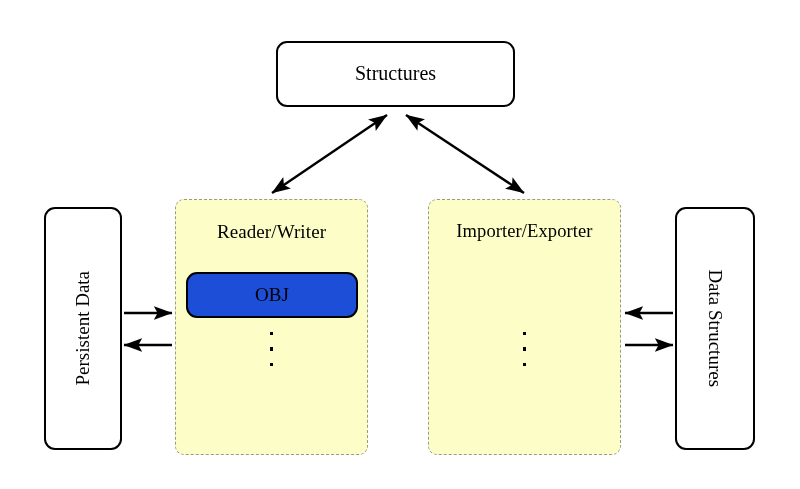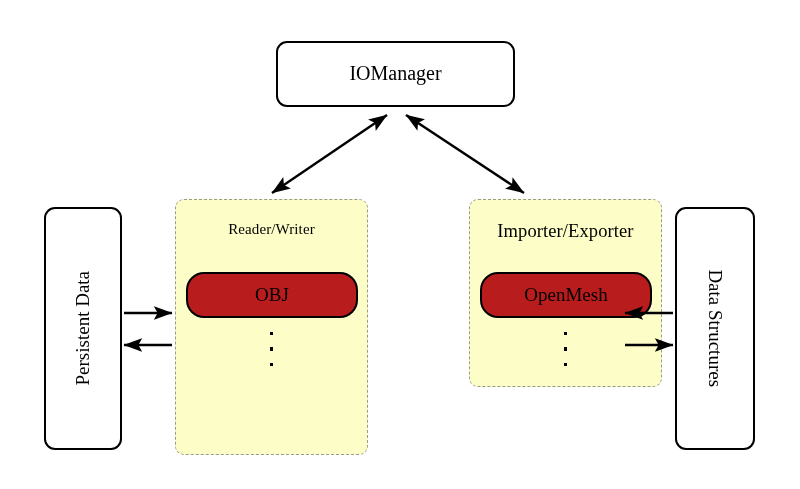--- a/index.html
+++ b/index.html
@@ -39,50 +39,50 @@
     position: absolute;
     box-sizing: border-box;
     background: #fdfdc8;
     border: 1.6px dashed #9a9a8a;
     border-radius: 9px;
   }
 
   .inner-box {
     position: absolute;
     box-sizing: border-box;
-    background: #b91c1c;
+    background: #1d4ed8;
     border: 2.6px solid #000000;
-    border-radius: 18px;
+    border-radius: 11px;
     display: flex;
     align-items: center;
     justify-content: center;
     text-align: center;
     line-height: 1.2;
   }
 
   .group-title {
     position: absolute;
     width: 100%;
     text-align: center;
-    font-size: 15px;
+    font-size: 19px;
     letter-spacing: 0.1px;
     white-space: nowrap;
   }
 
   
   #iomanager-box {
     left: 276px;
     top: 41px;
     width: 239px;
     height: 66px;
     font-size: 20px;
   }
 
   #reader-writer-group  { left: 175px; top: 199px; width: 193px; height: 256px; }
-  #importer-exporter-group { left: 428px; top: 199px; width: 193px; height: 188px; margin-left: 41px; }
+  #importer-exporter-group { left: 428px; top: 199px; width: 193px; height: 256px; }
 
   #reader-writer-title    { top: 21px; }
   #importer-exporter-title{ top: 21px; font-size: 18.5px; }
 
   #obj-box {
     left: 10px;  top: 72px;  width: 172px; height: 46px; font-size: 19px;
   }
   #custom-file-format-box {
     left: 10px;  top: 177px; width: 172px; height: 58px; font-size: 19px;
   }
@@ -146,21 +146,21 @@
     height: 489px;
     pointer-events: none;
   }
 </style>
 </head>
 <body>
 
 <div id="diagram-canvas">
 
   <div class="solid-box" id="iomanager-box">
-    <span>IOManager</span>
+    <span>Structures</span>
   </div>
 
   <div class="dashed-group" id="reader-writer-group">
 
     <div class="group-title" id="reader-writer-title">Reader/Writer</div>
 
     <div class="inner-box" id="obj-box">
       <span>OBJ</span>
     </div>
 
@@ -169,23 +169,20 @@
         <span></span>
         <span></span>
     </div>
 
   </div>
 
   <div class="dashed-group" id="importer-exporter-group">
 
     <div class="group-title" id="importer-exporter-title">Importer/Exporter</div>
 
-    <div class="inner-box" id="openmesh-box">
-      <span>OpenMesh</span>
-    </div>
 
     <div class="vdots">
       <span></span>
         <span></span>
         <span></span>
     </div>
 
   </div>
 
   <div class="solid-box" id="persistent-data-box">

